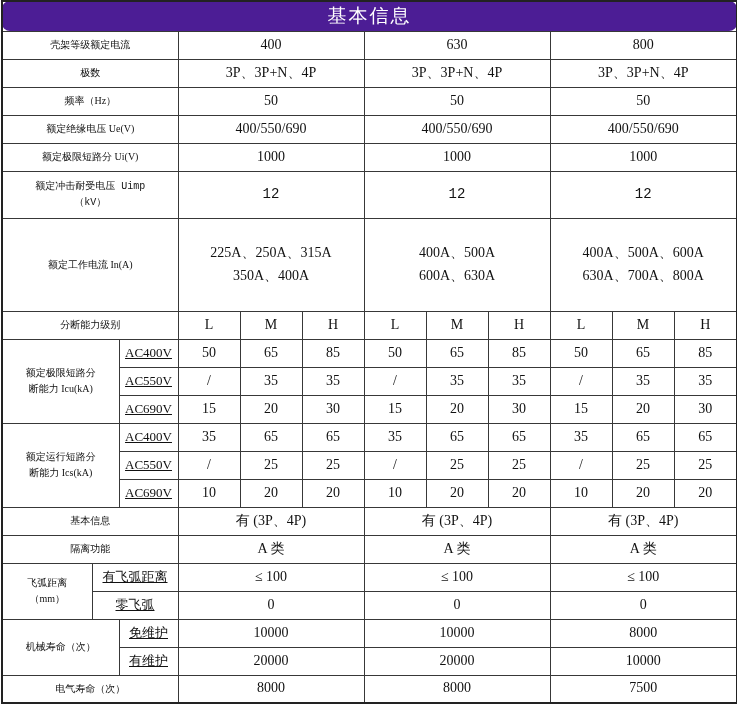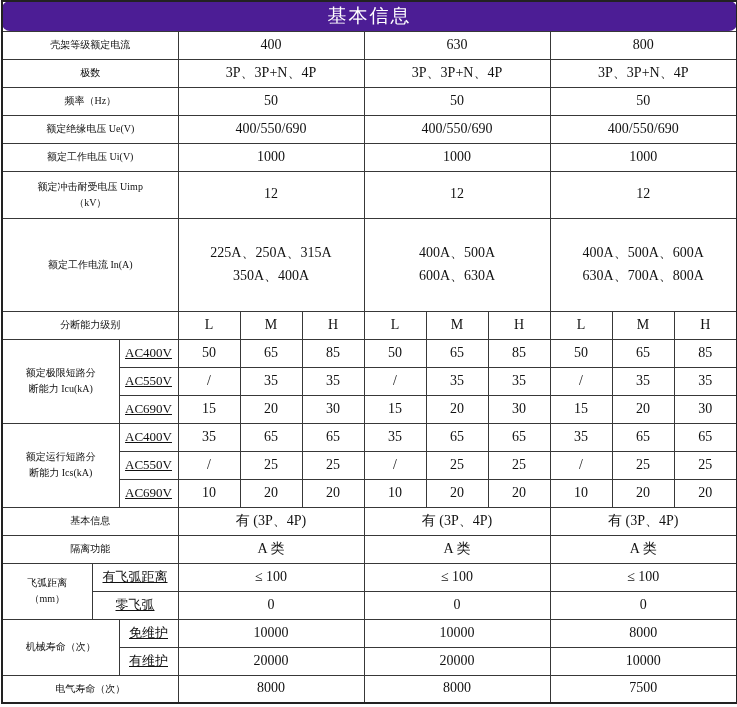--- a/index.html
+++ b/index.html
@@ -5,21 +5,21 @@
   html,body{margin:0;padding:0;background:#fff;}
   body{font-family:"Liberation Serif","DejaVu Serif",serif;color:#111;}
   .wrap{width:737px;height:707px;box-sizing:border-box;background:#fff;}
   table.spec{border-collapse:collapse;table-layout:fixed;width:735px;margin:0 1px;
              border:2px solid #222;}
   td{border:1px solid #383838;text-align:center;vertical-align:middle;
      font-size:14px;padding:0 2px;overflow:hidden;line-height:1.35;}
   tr{height:28px;}
   tr.h-head{height:30px;}
   td.hd{background:#4c1d95;color:#fff;font-size:19px;letter-spacing:2px;border-radius:8px;}
-  tr.h-uimp{height:47px;}
+  tr.h-uimp{height:47px;font-family:Liberation Mono, monospace;}
   tr.h-in{height:93px;}
   td.lbl{font-size:10px;}
   td.sub{font-size:13px;text-decoration:underline;}
   .ln{display:block;line-height:1.6;}
 </style>
 </head>
 <body>
 
 <div class="wrap">
 <table class="spec">
@@ -65,21 +65,21 @@
   </tr>
 
   <tr>
     <td class="lbl" colspan="3">额定绝缘电压 Ue(V)</td>
     <td colspan="3">400/550/690</td>
     <td colspan="3">400/550/690</td>
     <td colspan="3">400/550/690</td>
   </tr>
 
   <tr>
-    <td class="lbl" colspan="3">额定工作电压 Ui(V)</td>
+    <td class="lbl" colspan="3">额定极限短路分 Ui(V)</td>
     <td colspan="3">1000</td>
     <td colspan="3">1000</td>
     <td colspan="3">1000</td>
   </tr>
 
   <tr class="h-uimp">
     <td class="lbl" colspan="3">
       <span class="ln">额定冲击耐受电压 Uimp</span>
       <span class="ln">（kV）</span>
     </td>

